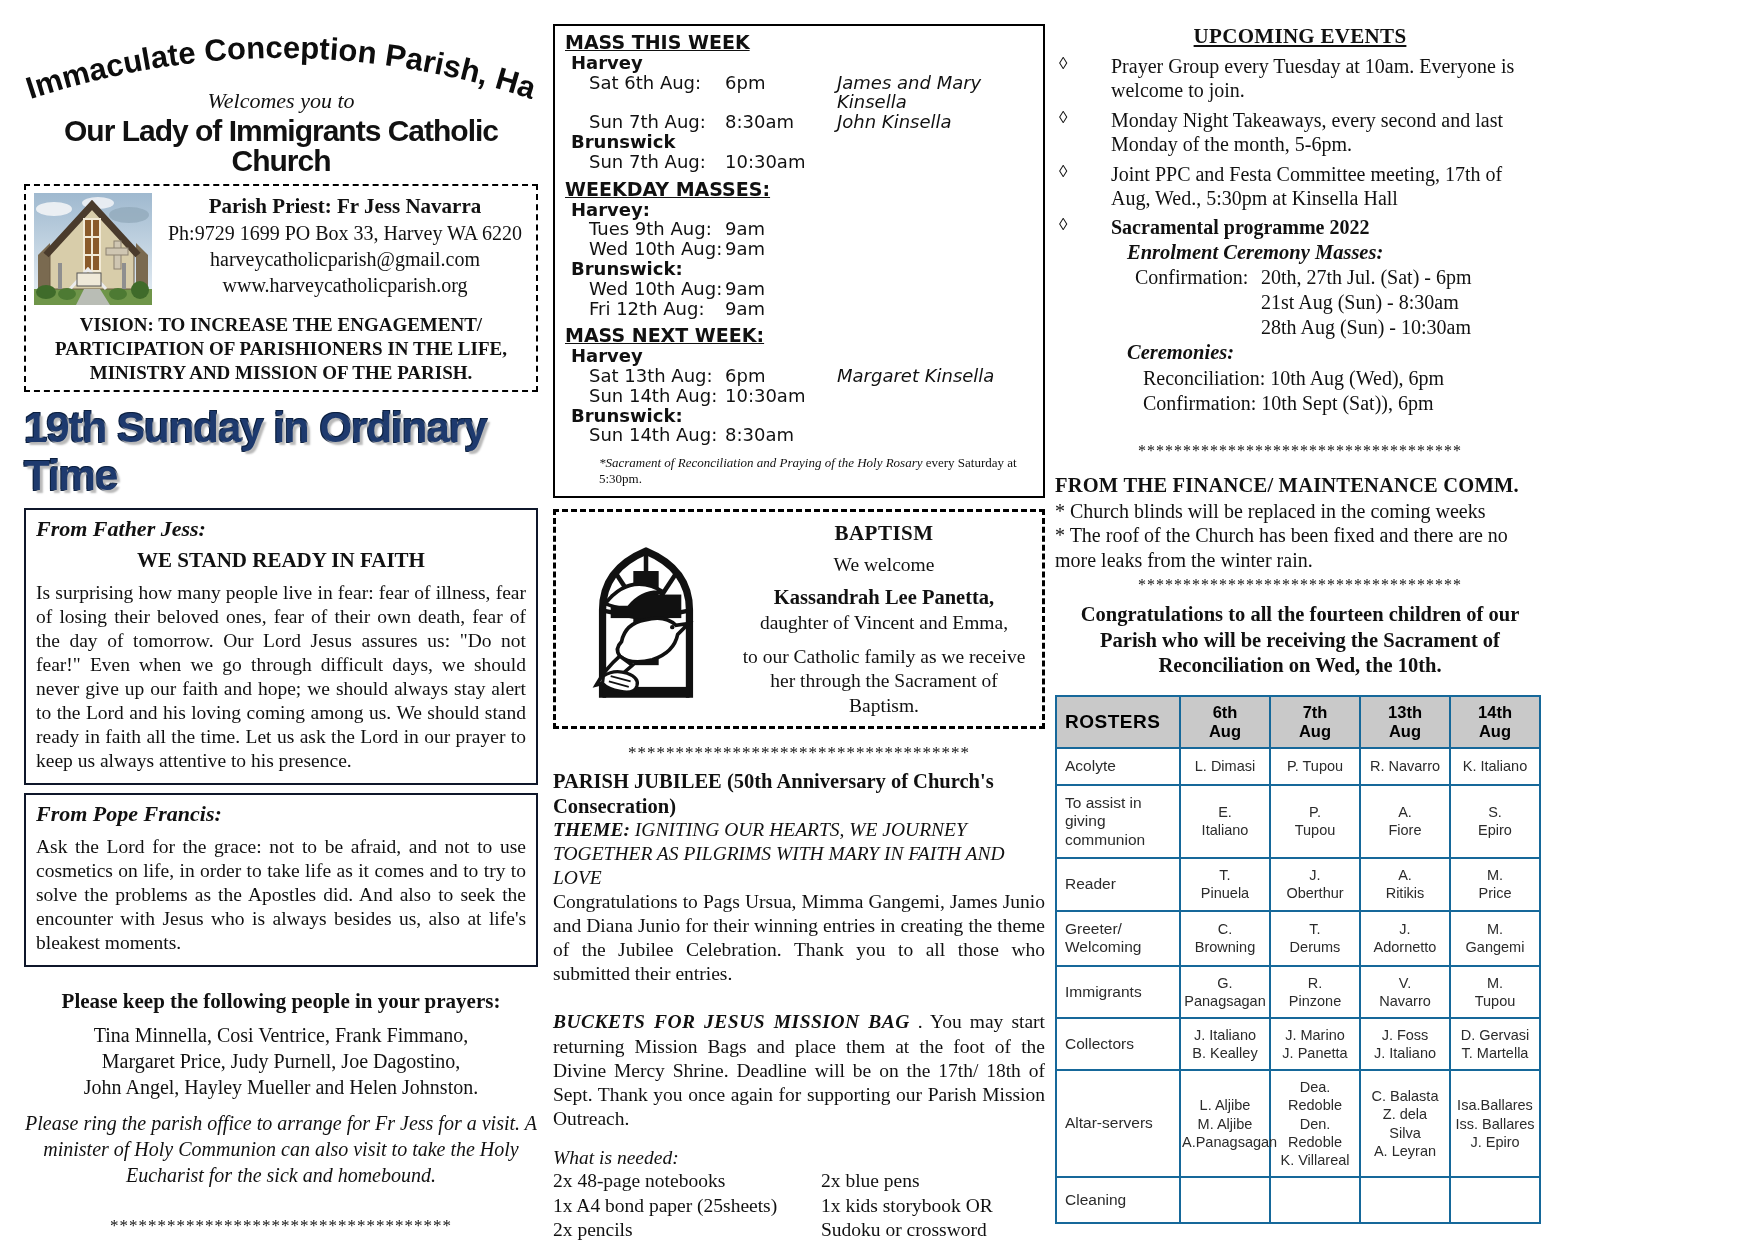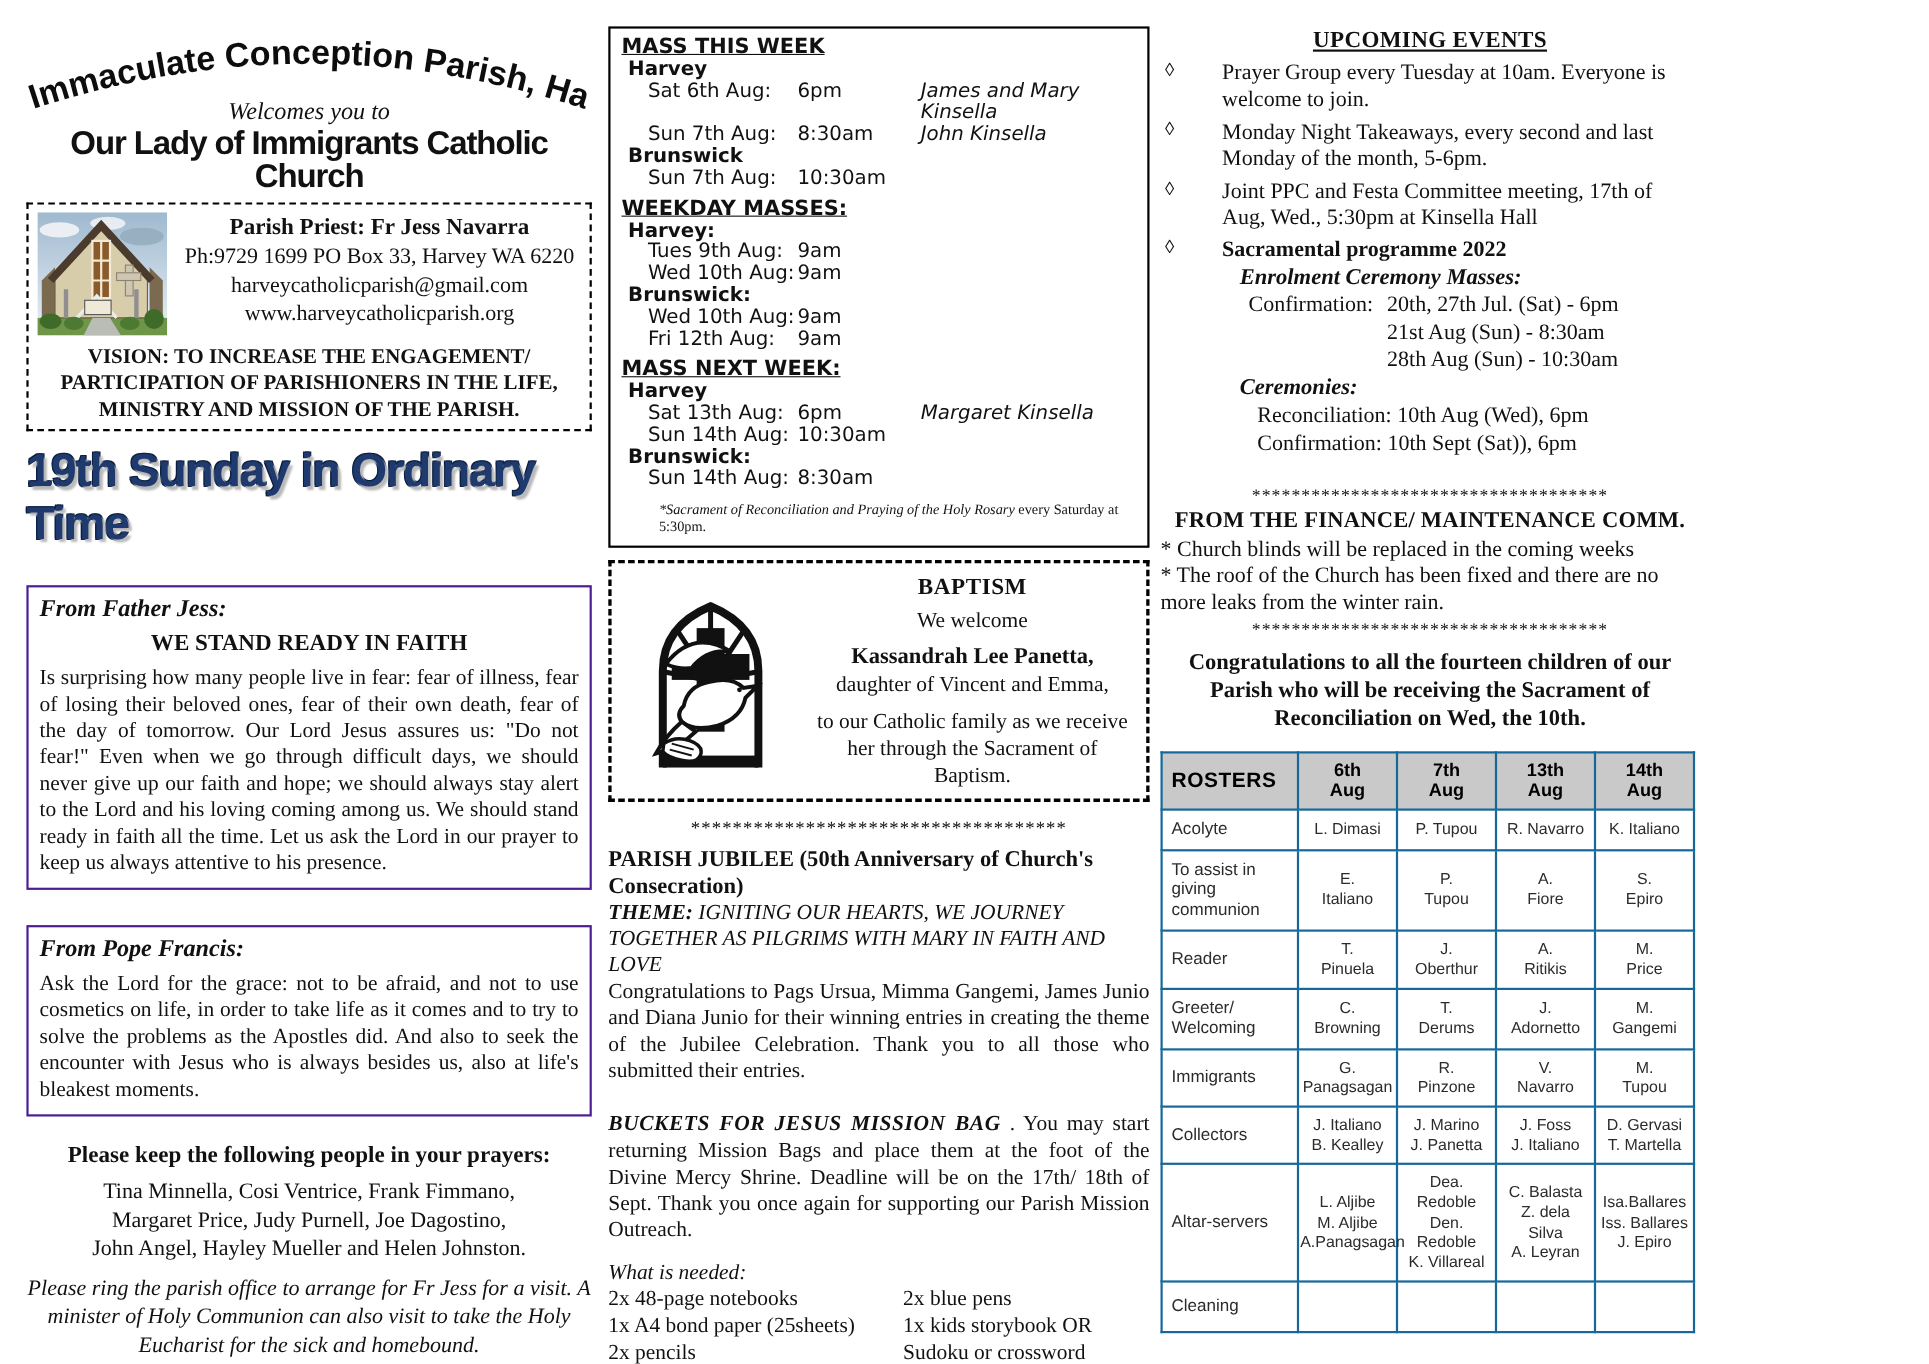--- a/index.html
+++ b/index.html
@@ -16,21 +16,21 @@
   .church-name{font-family:"Liberation Sans",sans-serif;font-weight:bold;font-size:30px;
                text-align:center;letter-spacing:-1px;line-height:1.0;margin-top:2px;}
   .info-box{border:2px dashed #000;margin-top:8px;padding:7px 8px 6px 8px;}
   .info-top{display:flex;gap:10px;}
   .contact{flex:1;text-align:center;font-size:20px;line-height:1.3;}
   .contact .priest{font-weight:bold;font-size:21px;}
   .vision{font-weight:bold;text-align:center;font-size:19px;line-height:1.25;margin-top:8px;}
   .banner{font-family:"Liberation Sans",sans-serif;font-weight:bold;font-size:42px;
           color:#1e3a6e;letter-spacing:-1px;margin-top:12px;
           text-shadow:3px 3px 2px #b9b9b9, -1px -1px 0 #0b1f3f, 1px -1px 0 #0b1f3f, -1px 1px 0 #0b1f3f;}
-  .tbox{border:2px solid #4c1d95;margin-top:32px;padding:6px 10px 10px 10px;}
+  .tbox{border:2px solid #0f172a;margin-top:8px;padding:6px 10px 10px 10px;}
   .from-label{font-weight:bold;font-style:italic;font-size:22px;}
   .faith-title{font-weight:bold;font-size:21px;text-align:center;margin:6px 0 8px 0;}
   .body-text{font-size:19.5px;line-height:1.23;text-align:justify;}
   .prayers-head{font-weight:bold;font-size:21px;text-align:center;margin-top:22px;}
   .prayers-lines{font-size:20px;text-align:center;line-height:1.3;margin-top:8px;}
   .prayers-note{font-style:italic;font-size:20px;text-align:center;line-height:1.3;margin-top:10px;}
   .stars{font-size:17px;text-align:center;letter-spacing:1px;white-space:nowrap;overflow:hidden;}
   .left-stars{margin-top:28px;}
 
   
@@ -70,21 +70,21 @@
   .ev .bullet{width:26px;flex:0 0 26px;padding-left:4px;font-size:17px;}
   .ev .etext{flex:1;padding-left:26px;}
   .ev.bold .etext{font-weight:bold;}
   .sac{margin-left:72px;font-size:20px;line-height:1.25;}
   .sac-h{font-weight:bold;font-style:italic;font-size:20.5px;}
   .conf-row{display:flex;margin-left:8px;}
   .conf-row .clabel{width:126px;flex:0 0 126px;}
   .conf-times div{white-space:nowrap;}
   .cer-lines{margin-left:16px;}
   .right-stars{margin-top:26px;font-size:16px;}
-  .fin-head{font-weight:bold;font-size:20.5px;text-align:center;margin-top:2px;letter-spacing:.2px;}
+  .fin-head{font-weight:bold;font-size:20.5px;margin-top:14px;letter-spacing:.2px;}
   .fin-items{font-size:20px;line-height:1.22;margin-top:2px;}
   .congrats{font-weight:bold;font-size:20.5px;text-align:center;line-height:1.25;margin-top:8px;}
 
   table.rosters{border-collapse:collapse;margin-top:16px;table-layout:fixed;width:486px;
                 font-family:"Liberation Sans",sans-serif;}
   table.rosters th,table.rosters td{border:2px solid #16689a;vertical-align:middle;}
   table.rosters col.c0{width:124px;}
   table.rosters col.cx{width:90px;}
   table.rosters thead th{background:#c9c9c9;font-size:16.5px;line-height:1.15;padding:6px 2px;color:#000;}
   th.roster-corner{text-align:left;padding-left:8px !important;font-size:19px !important;letter-spacing:.5px;}

